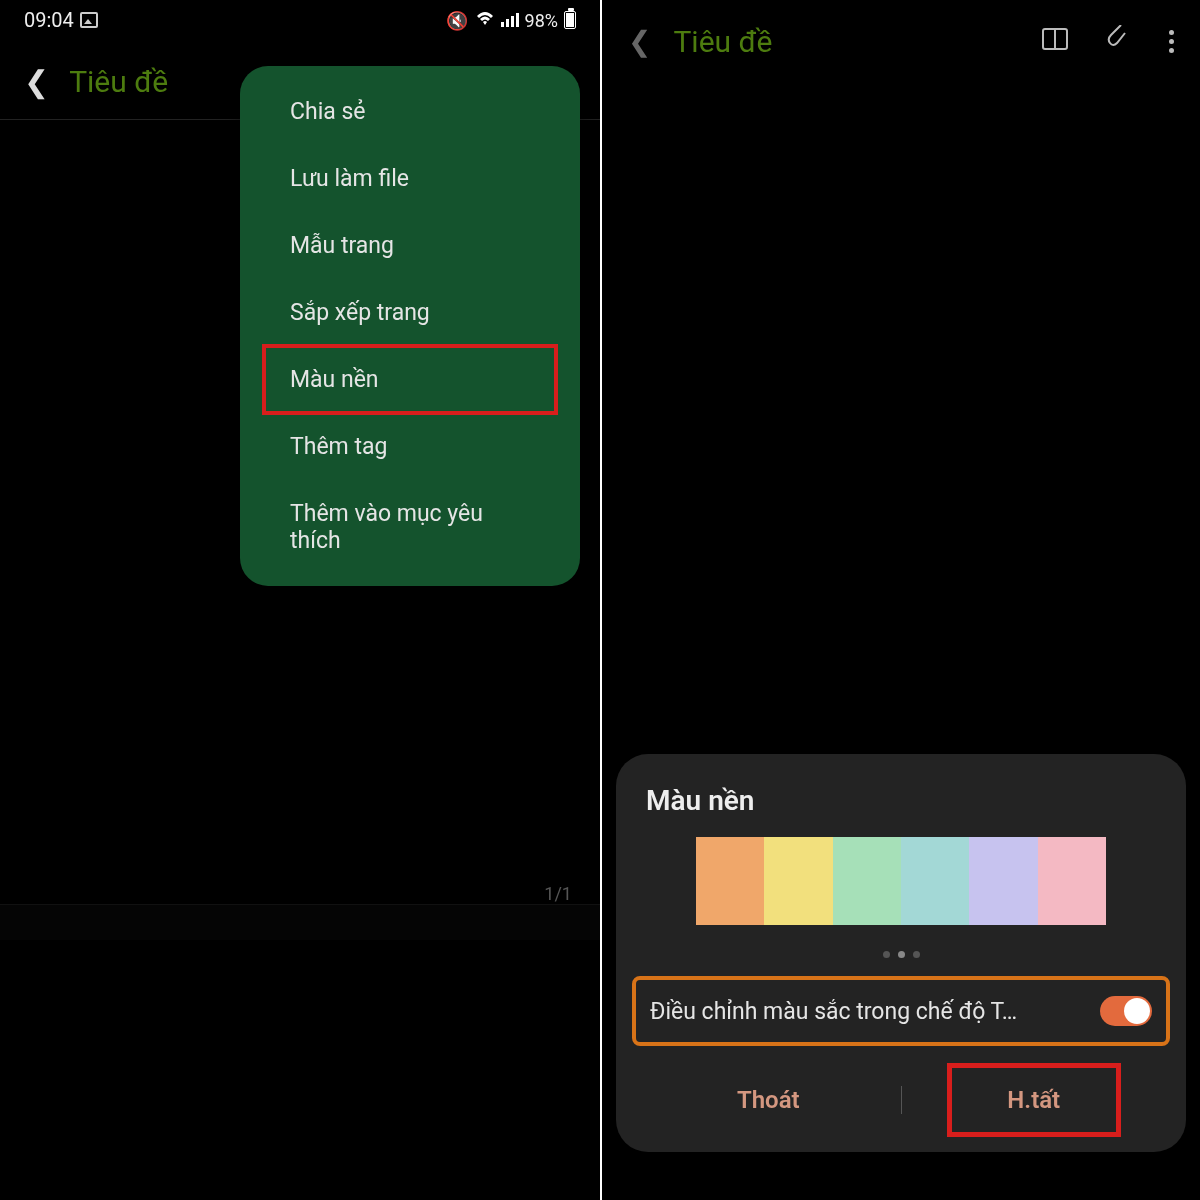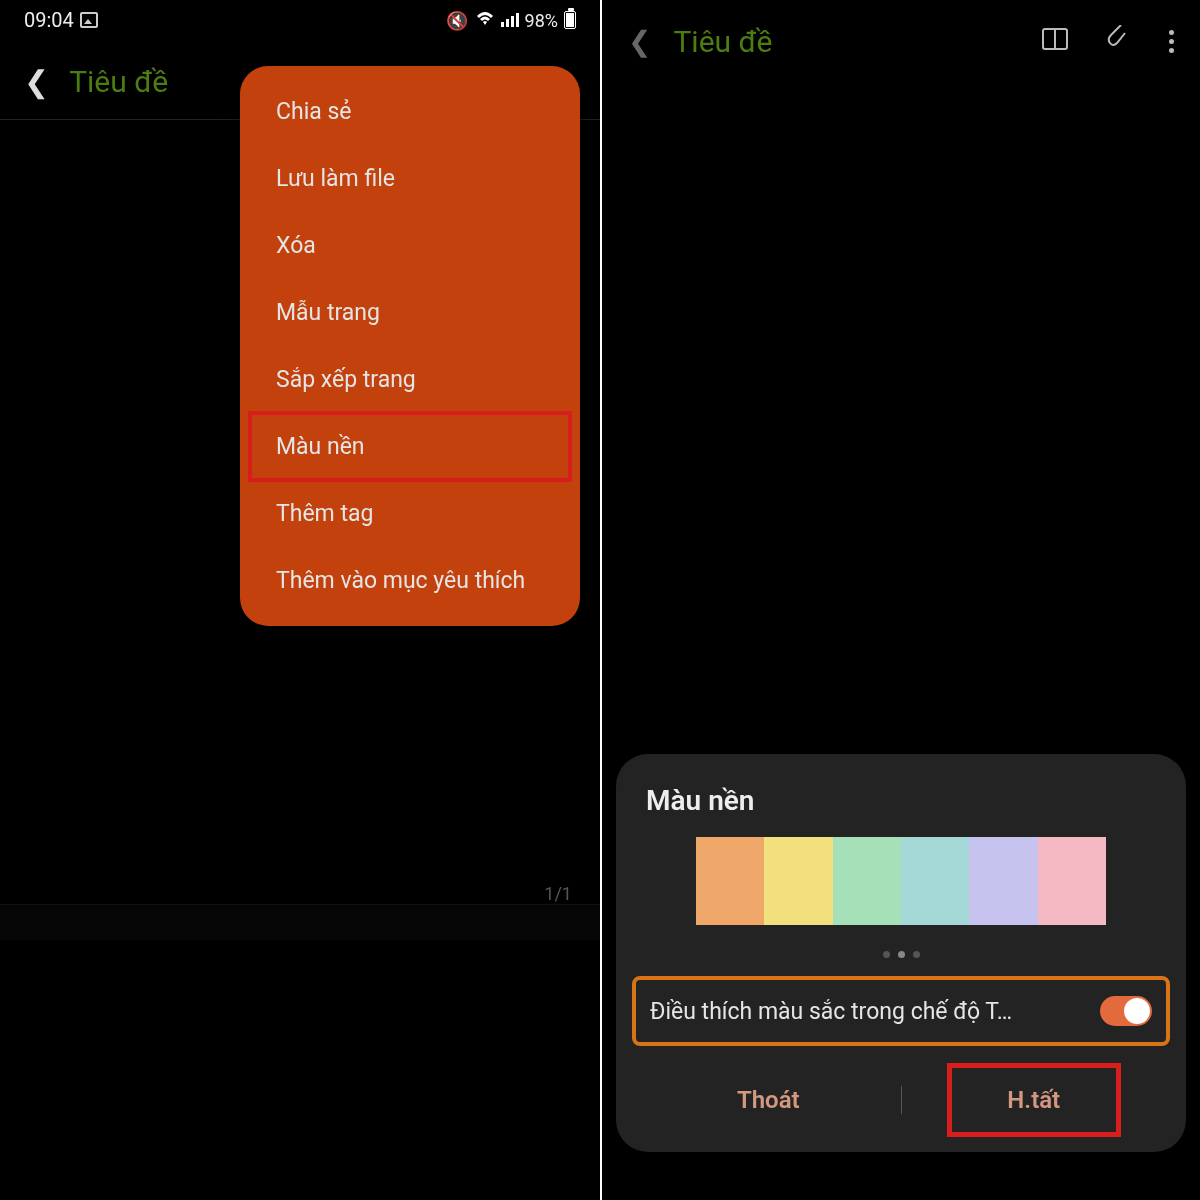--- a/index.html
+++ b/index.html
@@ -11,21 +11,21 @@
   .statusbar { display:flex; justify-content:space-between; align-items:center; padding:8px 24px 4px; color:#eee; font-size:20px;gap:36px; }
   .status-left { display:flex; align-items:center; gap:6px; }
   .status-right { display:flex; align-items:center; gap:6px; font-size:18px; }
   .pic-icon { width:18px; height:16px; border:2px solid #ccc; border-radius:2px; position:relative; display:inline-block; }
   .pic-icon:after { content:""; position:absolute; left:2px; bottom:2px; width:0; height:0; border-left:4px solid transparent; border-right:4px solid transparent; border-bottom:5px solid #ccc; }
 
   .header { display:flex; align-items:center; padding:28px 24px 20px; gap:20px; border-bottom:1px solid #222; }
   .back-icon { color:#ddd; font-size:30px; }
   .title-text { color:#4d7c0f; font-size:30px; }
 
-  .menu { position:absolute; top:66px; right:20px; width:340px; background:#c2410c; border-radius:28px; padding:12px 10px; box-shadow:0 4px 20px rgba(0,0,0,.5); }
+  .menu { position:absolute; top:66px; right:20px; width:340px; background:#14532d; border-radius:28px; padding:12px 24px; box-shadow:0 4px 20px rgba(0,0,0,.5); }
   .menu-item { padding:20px 26px; color:#e5e5e5; font-size:23px; }
   .menu-item.hl { outline:4px solid #d81e1c; outline-offset:-2px; }
 
   .pagefoot { position:absolute; bottom:296px; right:28px; color:#555; font-size:18px; }
   .bottombar { position:absolute; bottom:260px; left:0; right:0; height:36px; border-top:1px solid #111; background:#050505; }
 
   
   .rheader { display:flex; align-items:center; padding:24px 26px; gap:22px; }
   .rheader .back-icon { color:#666; font-size:28px; }
   .ricons { margin-left:auto; display:flex; align-items:center; gap:38px; color:#bbb; }
@@ -85,21 +85,20 @@
   </div>
 
   <div class="header">
     <span class="back-icon">❮</span>
     <span class="title-text">Tiêu đề</span>
   </div>
 
   <div class="menu">
     <div class="menu-item">Chia sẻ</div>
     <div class="menu-item">Lưu làm file</div>
-    <div class="menu-item">Xóa</div>
     <div class="menu-item">Mẫu trang</div>
     <div class="menu-item">Sắp xếp trang</div>
     <div class="menu-item hl">Màu nền</div>
     <div class="menu-item">Thêm tag</div>
     <div class="menu-item">Thêm vào mục yêu thích</div>
   </div>
 
   <div class="pagefoot">1/1</div>
   <div class="bottombar"></div>
 </div>
@@ -137,21 +136,21 @@
       <div class="swatch" style="background:#a3d8d6"></div>
       <div class="swatch" style="background:#c7c3ef"></div>
       <div class="swatch" style="background:#f4b9c3"></div>
     </div>
     <div class="dots">
       <span class="dot"></span>
       <span class="dot on"></span>
       <span class="dot"></span>
     </div>
     <div class="togglerow">
-      <div class="togglelabel">Điều thích màu sắc trong chế độ T…</div>
+      <div class="togglelabel">Điều chỉnh màu sắc trong chế độ T…</div>
       <div class="switch"></div>
     </div>
     <div class="sheet-actions">
       <div class="action">Thoát</div>
       <div class="divider"></div>
       <div class="action hl">H.tất</div>
     </div>
   </div>
 </div>
 

